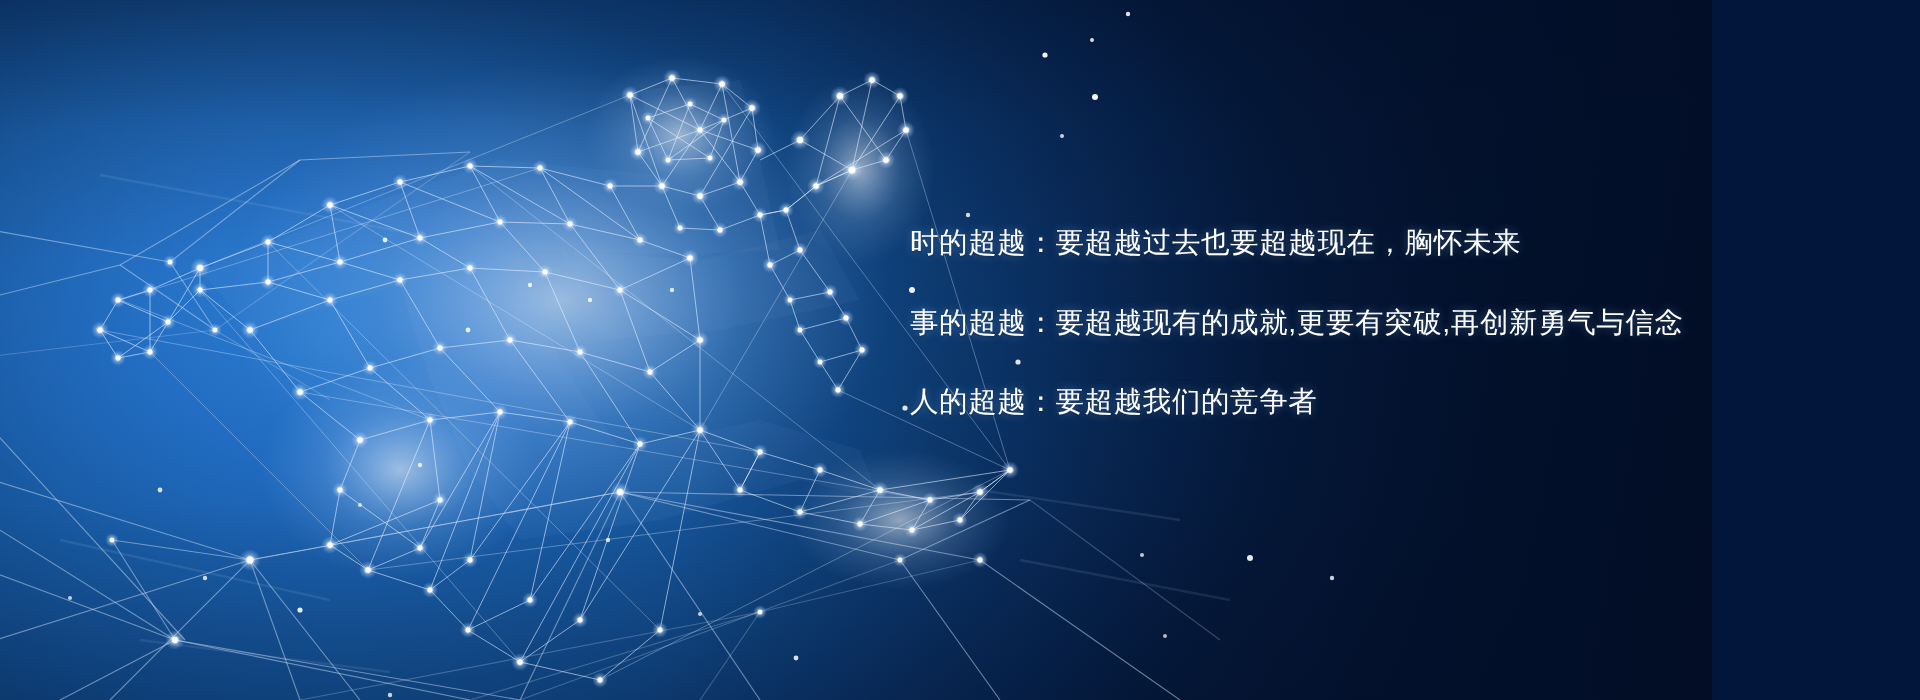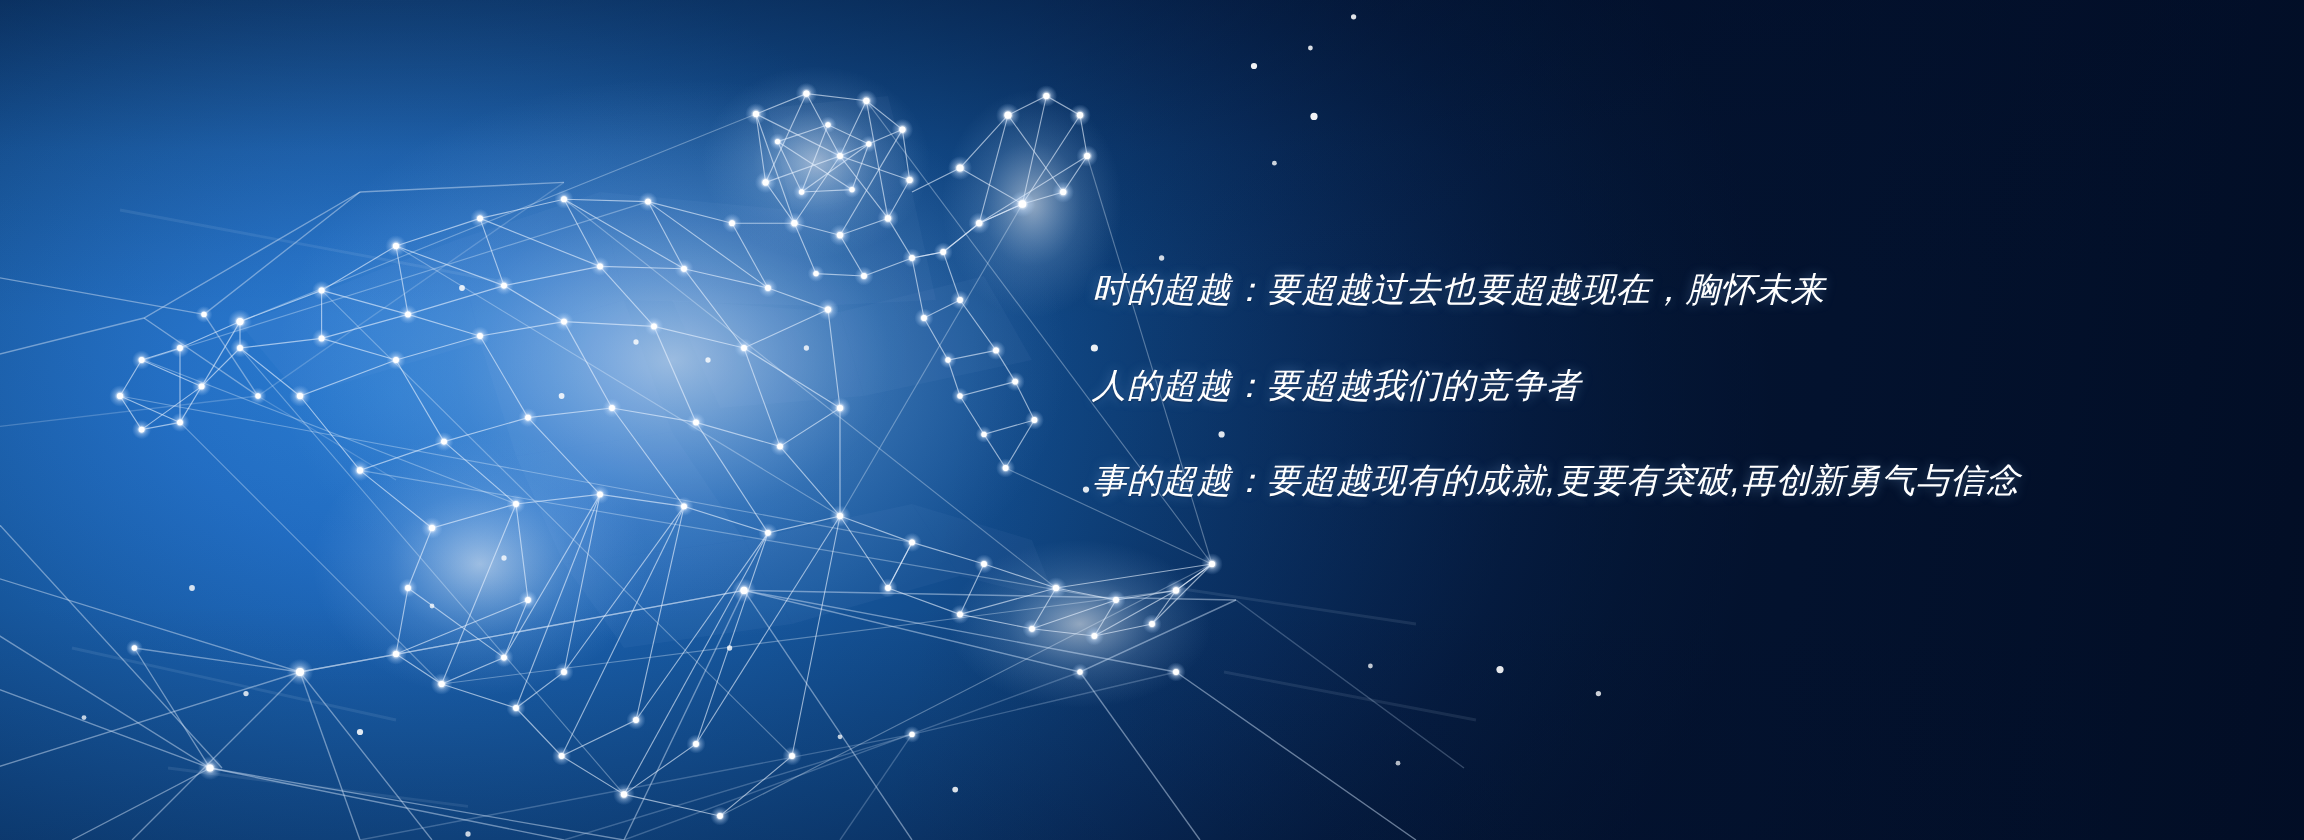--- a/index.html
+++ b/index.html
@@ -4,24 +4,23 @@
 <title>Banner</title>
 <style>
   * { margin:0; padding:0; box-sizing:border-box; }
   html,body{
     width:1920px; height:700px; overflow:hidden;
     background:#02153a;
     font-family:"Liberation Sans","DejaVu Sans",sans-serif;
   }
   #banner{
     position:relative;
-    width:1920px; height:700px;
+    width:1712px; height:700px;
     overflow:hidden;
     background:#062a5e;
-    font-style:italic;
   }
   
   .bg-base{
     position:absolute; inset:0;
     background:
       radial-gradient(ellipse 1150px 820px at 330px 330px,
         #2172c8 0%, #1d68be 16%, #17589f 34%, #0f4480 52%,
         #0a3165 68%, #06214a 82%, #041a3c 92%, #031534 100%);
   }
   .bg-darkright{
@@ -569,17 +568,17 @@
         <circle cx="672" cy="290" r="2.2" fill="#fff" opacity=".80"></circle>
         <circle cx="420" cy="465" r="2.2" fill="#fff" opacity=".80"></circle>
         <circle cx="360" cy="505" r="2.0" fill="#fff" opacity=".75"></circle>
         <circle cx="608" cy="540" r="2.2" fill="#fff" opacity=".80"></circle>
       </g>
     </g>
   </svg>
 
   <div id="text-block">
     <div class="slogan-line">时的超越：要超越过去也要超越现在，胸怀未来</div>
+    <div class="slogan-line">事的超越：要超越现有的成就,更要有突破,再创新勇气与信念</div>
     <div class="slogan-line">人的超越：要超越我们的竞争者</div>
-    <div class="slogan-line">事的超越：要超越现有的成就,更要有突破,再创新勇气与信念</div>
   </div>
 
 </div>
 
 </body></html>

